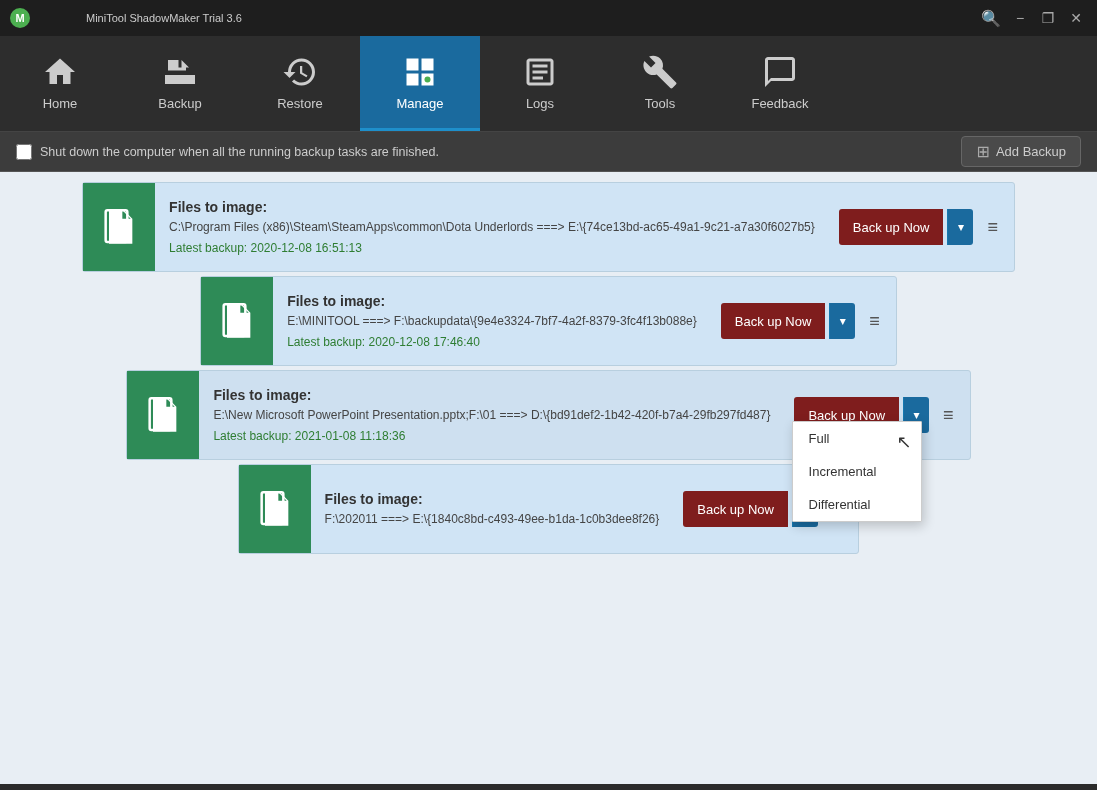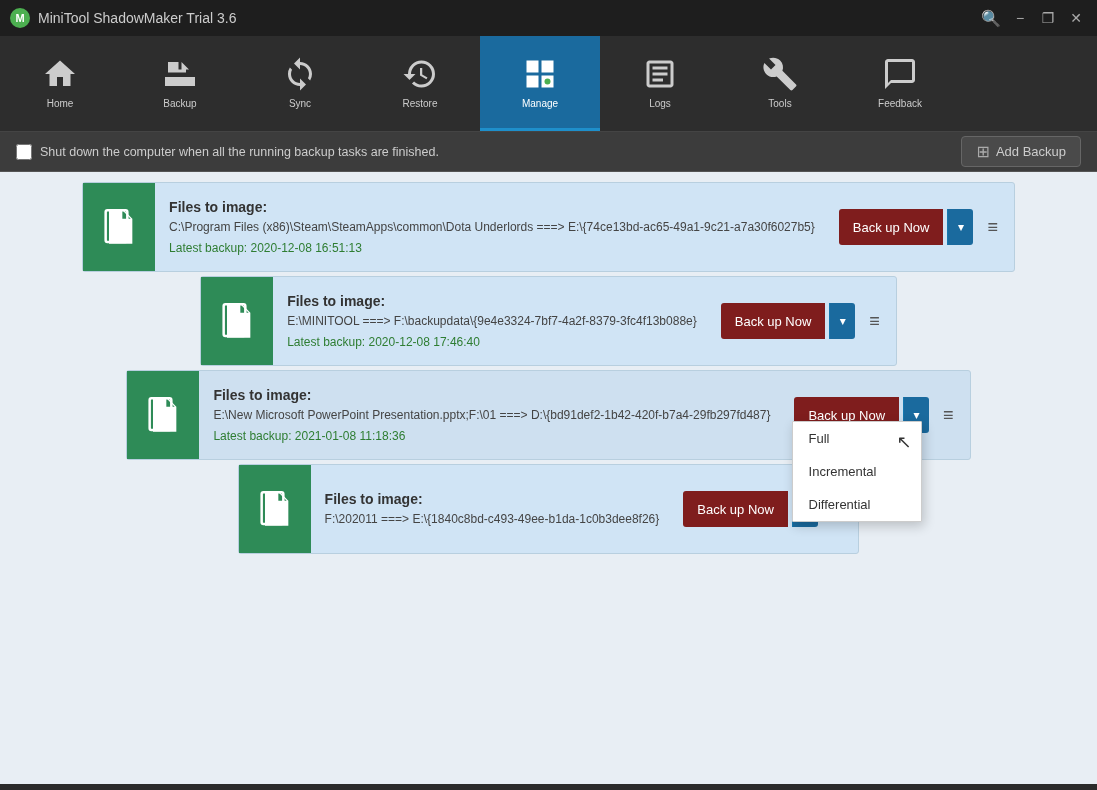--- a/index.html
+++ b/index.html
@@ -24,23 +24,24 @@
     #title-bar .app-icon {
       width: 20px; height: 20px;
       background: #4caf50;
       border-radius: 50%;
       margin-right: 8px;
       display: flex; align-items: center; justify-content: center;
       font-size: 11px; font-weight: bold; color: #fff;
       flex-shrink: 0;
     }
     #title-bar .title-text {
-      font-size: 14px;
+      font-size: 11px;
       color: #ccc;
       flex: 1;
+      margin-left: 48px;
     }
     #title-bar .window-controls {
       display: flex; gap: 6px;
     }
     #title-bar .window-controls span {
       width: 22px; height: 22px;
       display: flex; align-items: center; justify-content: center;
       cursor: pointer;
       color: #aaa;
       font-size: 14px;
@@ -78,21 +79,21 @@
     .nav-item.active {
       background: #1a6a9e;
       color: #fff;
       border-bottom: 3px solid #1e8fcb;
     }
     .nav-item svg {
       width: 36px; height: 36px;
       fill: currentColor;
     }
     .nav-item .nav-label {
-      font-size: 10px;
+      font-size: 13px;
     }
 
     
     #toolbar {
       background: #3c3c3c;
       height: 40px;
       display: flex;
       align-items: center;
       padding: 0 16px;
       gap: 12px;
@@ -297,26 +298,20 @@
   </div>
 
   <div class="nav-item">
     <svg viewBox="0 0 24 24">
       <path d="M4 4h7v5h5v2H4zm9 0l5 5h-5zM2 14h20v6H2z"></path>
       <path d="M4 16v2h3v-2zm5 0v2h3v-2z"></path>
     </svg>
     <span class="nav-label">Backup</span>
   </div>
 
-  <div class="nav-item">
-    <svg viewBox="0 0 24 24">
-      <path d="M12 4V1L8 5l4 4V6c3.31 0 6 2.69 6 6 0 1.01-.25 1.97-.7 2.8l1.46 1.46A7.93 7.93 0 0 0 20 12c0-4.42-3.58-8-8-8zm0 14c-3.31 0-6-2.69-6-6 0-1.01.25-1.97.7-2.8L5.24 7.74A7.93 7.93 0 0 0 4 12c0 4.42 3.58 8 8 8v3l4-4-4-4v3z"></path>
-    </svg>
-    <span class="nav-label">Sync</span>
-  </div>
 
   <div class="nav-item">
     <svg viewBox="0 0 24 24">
       <path d="M13 3a9 9 0 0 0-9 9H1l3.89 3.89.07.14L9 12H6c0-3.87 3.13-7 7-7s7 3.13 7 7-3.13 7-7 7c-1.93 0-3.68-.79-4.94-2.06l-1.42 1.42A8.954 8.954 0 0 0 13 21a9 9 0 0 0 0-18zm-1 5v5l4.28 2.54.72-1.21-3.5-2.08V8H12z"></path>
     </svg>
     <span class="nav-label">Restore</span>
   </div>
 
   <div class="nav-item active">
     <svg viewBox="0 0 24 24">

